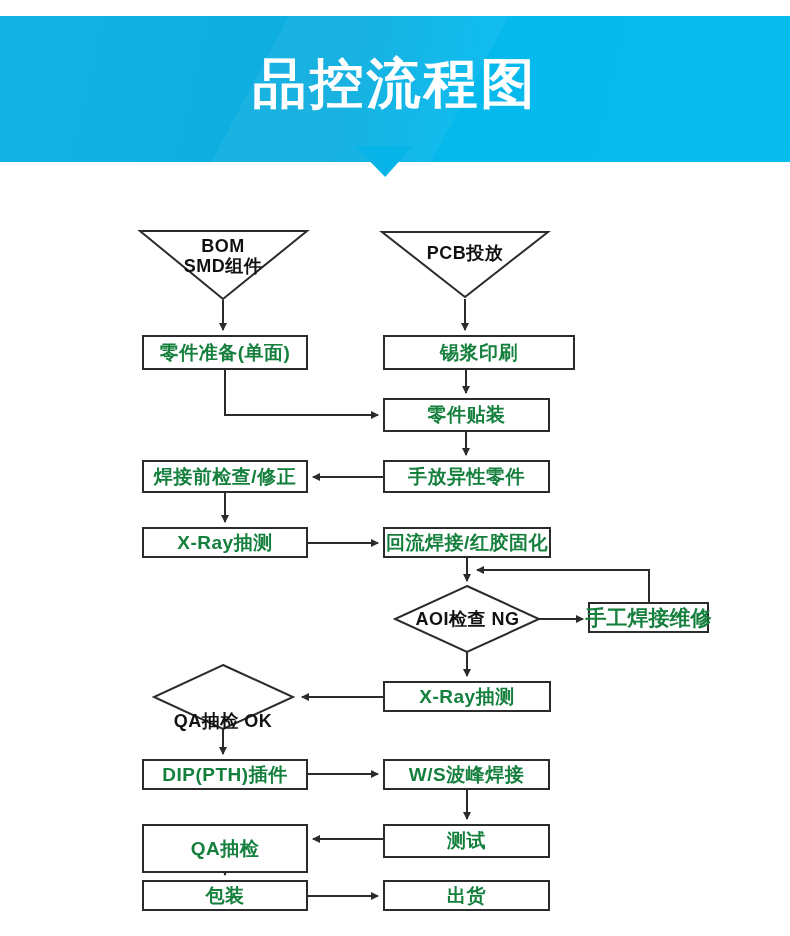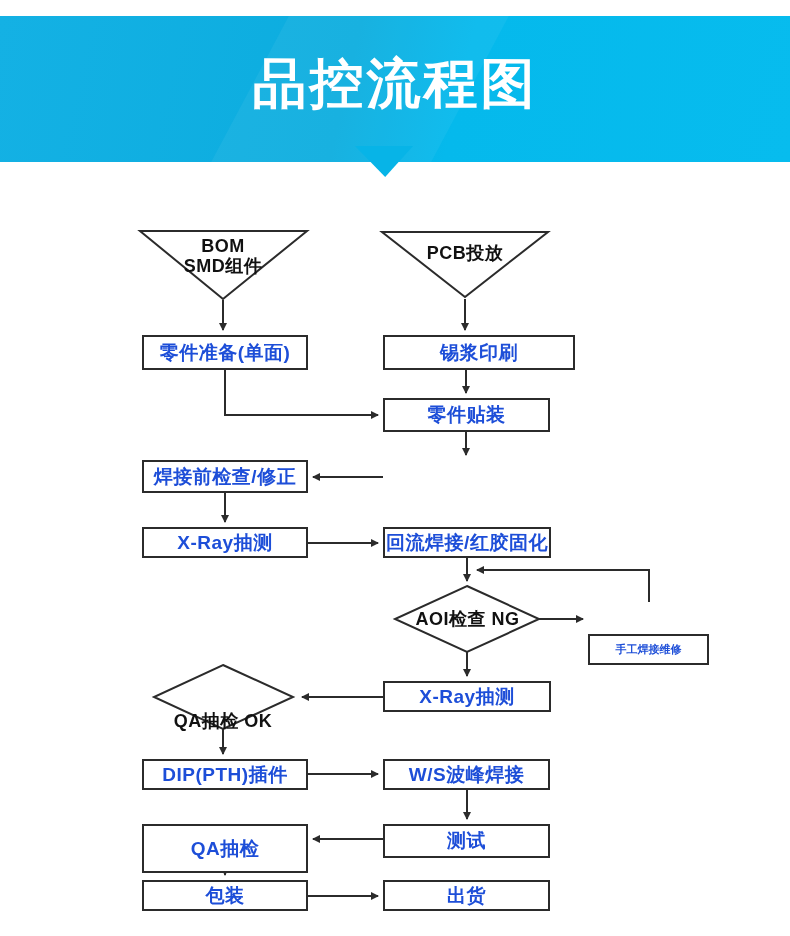--- a/index.html
+++ b/index.html
@@ -26,24 +26,24 @@
     position:absolute;left:0;top:38px;width:790px;
     text-align:center;color:#ffffff;
     font-size:54px;font-weight:900;letter-spacing:3px;line-height:58px;
   }
   
   .chart-svg{position:absolute;left:0;top:0;width:790px;height:936px;}
   .node{
     position:absolute;box-sizing:border-box;
     border:2px solid #2b2b2b;background:#ffffff;
     display:flex;align-items:center;justify-content:center;
-    font-size:19px;font-weight:700;color:#1d4ed8;letter-spacing:0.5px;
+    font-size:19px;font-weight:700;color:#15803d;letter-spacing:0.5px;
     white-space:nowrap;
   }
-  .node.small{font-size:11px;letter-spacing:0;margin-top:32px;}
+  .node.small{font-size:21px;letter-spacing:0;}
   .shape-label{
     position:absolute;display:flex;flex-direction:column;align-items:center;justify-content:center;
     font-size:18px;font-weight:700;color:#111111;text-align:left;
     line-height:20px;white-space:nowrap;letter-spacing:0.5px;
   }
 </style>
 </head>
 <body>
 
 <div class="page">
@@ -96,20 +96,21 @@
     <span>SMD组件</span>
   </div>
   <div class="shape-label" style="left:390px;top:242px;width:150px;height:22px">PCB投放</div>
   <div class="shape-label" style="left:396px;top:608px;width:143px;height:22px">AOI检查 NG</div>
   <div class="shape-label" style="left:153px;top:710px;width:140px;height:22px">QA抽检 OK</div>
 
   <div class="node" style="left:142px;top:335px;width:166px;height:35px">零件准备(单面)</div>
   <div class="node" style="left:383px;top:335px;width:192px;height:35px">锡浆印刷</div>
   <div class="node" style="left:383px;top:398px;width:167px;height:34px">零件贴装</div>
   <div class="node" style="left:142px;top:460px;width:166px;height:33px">焊接前检查/修正</div>
+  <div class="node" style="left:383px;top:460px;width:167px;height:33px">手放异性零件</div>
   <div class="node" style="left:142px;top:527px;width:166px;height:31px">X-Ray抽测</div>
   <div class="node" style="left:383px;top:527px;width:168px;height:31px">回流焊接/红胶固化</div>
   <div class="node small" style="left:588px;top:602px;width:121px;height:31px">手工焊接维修</div>
   <div class="node" style="left:383px;top:681px;width:168px;height:31px">X-Ray抽测</div>
   <div class="node" style="left:142px;top:759px;width:166px;height:31px">DIP(PTH)插件</div>
   <div class="node" style="left:383px;top:759px;width:167px;height:31px">W/S波峰焊接</div>
   <div class="node" style="left:142px;top:824px;width:166px;height:49px">QA抽检</div>
   <div class="node" style="left:383px;top:824px;width:167px;height:34px">测试</div>
   <div class="node" style="left:142px;top:880px;width:166px;height:31px">包装</div>
   <div class="node" style="left:383px;top:880px;width:167px;height:31px">出货</div>

